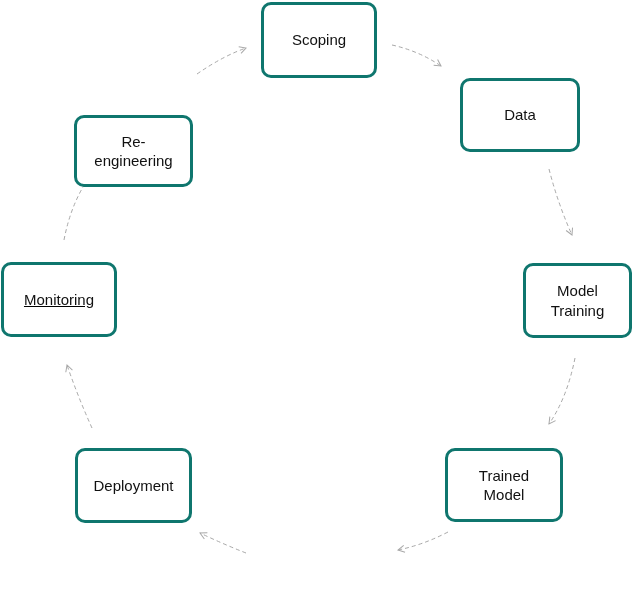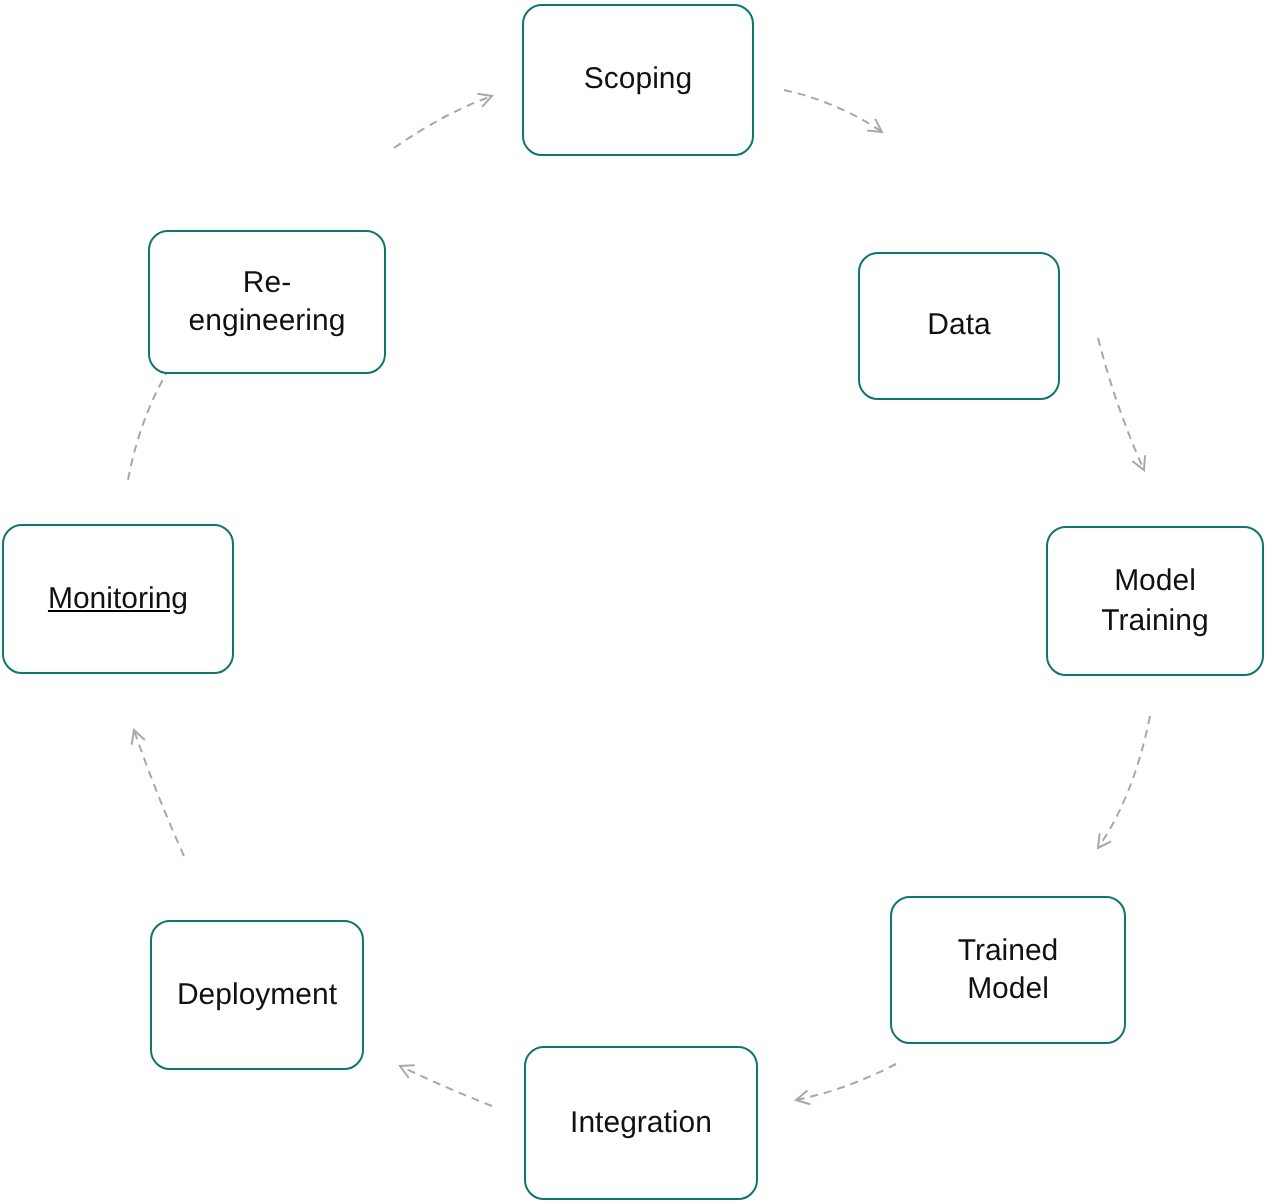--- a/index.html
+++ b/index.html
@@ -25,41 +25,41 @@
   }
   .arrow {
     fill: none;
     stroke: #a8a8a8;
     stroke-width: 1;
     stroke-dasharray: 4 3;
   }
   .node {
     position: absolute;
     background: #ffffff;
-    border: 1px solid #0f766e;
+    border: 3px solid #0f766e;
     border-radius: 10px;
     display: flex;
     align-items: center;
     justify-content: center;
     box-sizing: border-box;
   }
   .node .label {
     font-size: 15px;
     line-height: 1.3;
     color: #111111;
     text-align: center;
     white-space: pre-line;
   }
   
   .n-scoping        { left: 261px; top:   2px; width: 116px; height: 76px; }
-  .n-data           { left: 429px; top:  78px; width: 101px; height: 74px; margin-top: 48px; }
+  .n-data           { left: 460px; top:  78px; width: 120px; height: 74px; }
   .n-model-training { left: 523px; top: 263px; width: 109px; height: 75px; }
   .n-trained-model  { left: 445px; top: 448px; width: 118px; height: 74px; }
   .n-integration    { left: 262px; top: 523px; width: 117px; height: 77px; }
-  .n-deployment     { left:  75px; top: 448px; width: 107px; height: 75px; margin-top: 12px; }
+  .n-deployment     { left:  75px; top: 448px; width: 117px; height: 75px; }
   .n-monitoring     { left:   1px; top: 262px; width: 116px; height: 75px; text-decoration: underline; }
   .n-re-engineering { left:  74px; top:  79px; width: 119px; height: 72px; margin-top: 36px; }
 </style>
 </head>
 <body>
 
 <div class="canvas">
 
   <svg class="arrows-layer" width="640" height="602" viewBox="0 0 640 602" xmlns="http://www.w3.org/2000/svg">
     <defs>
@@ -88,23 +88,20 @@
   <div class="node n-model-training">
     <span class="label">Model
 Training</span>
   </div>
 
   <div class="node n-trained-model">
     <span class="label">Trained
 Model</span>
   </div>
 
-  <div class="node n-integration">
-    <span class="label">Integration</span>
-  </div>
 
   <div class="node n-deployment">
     <span class="label">Deployment</span>
   </div>
 
   <div class="node n-monitoring">
     <span class="label">Monitoring</span>
   </div>
 
   <div class="node n-re-engineering">

